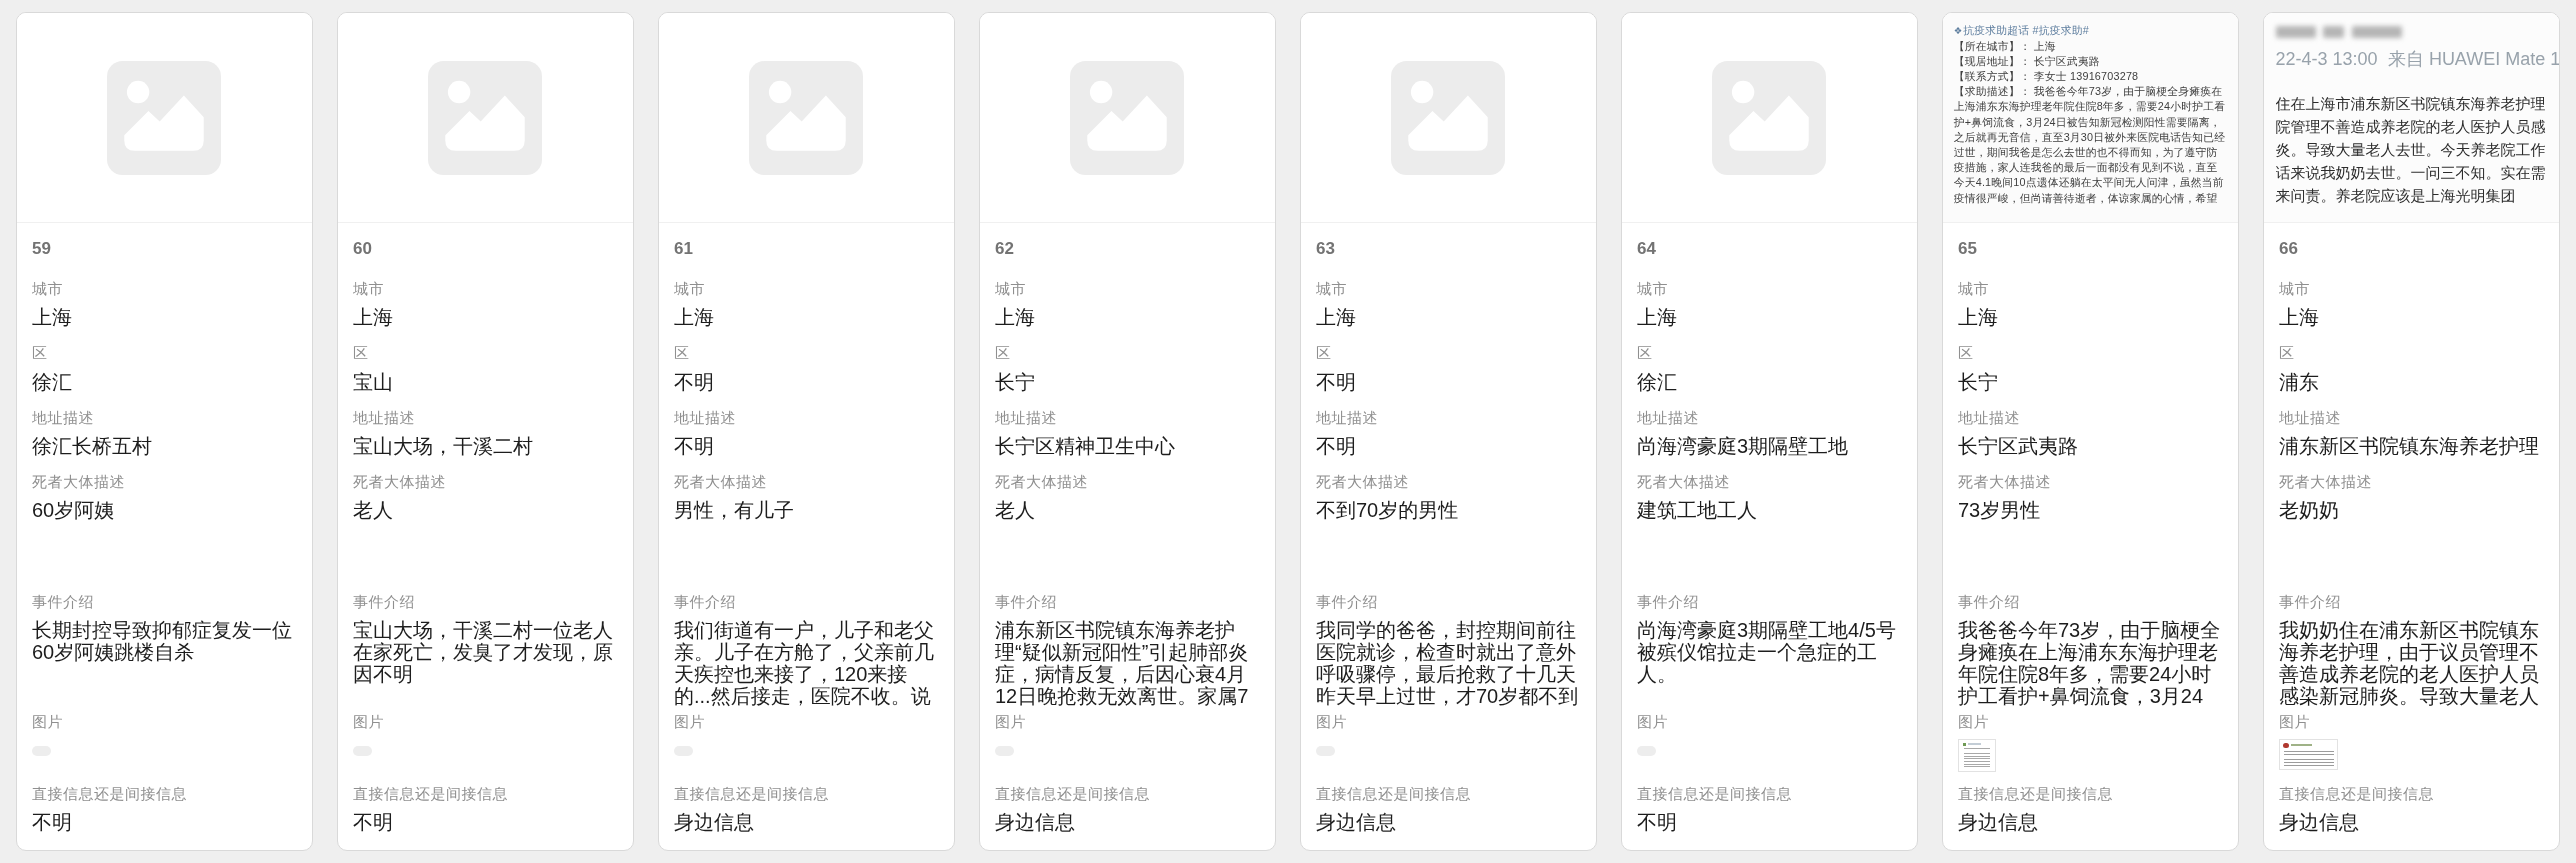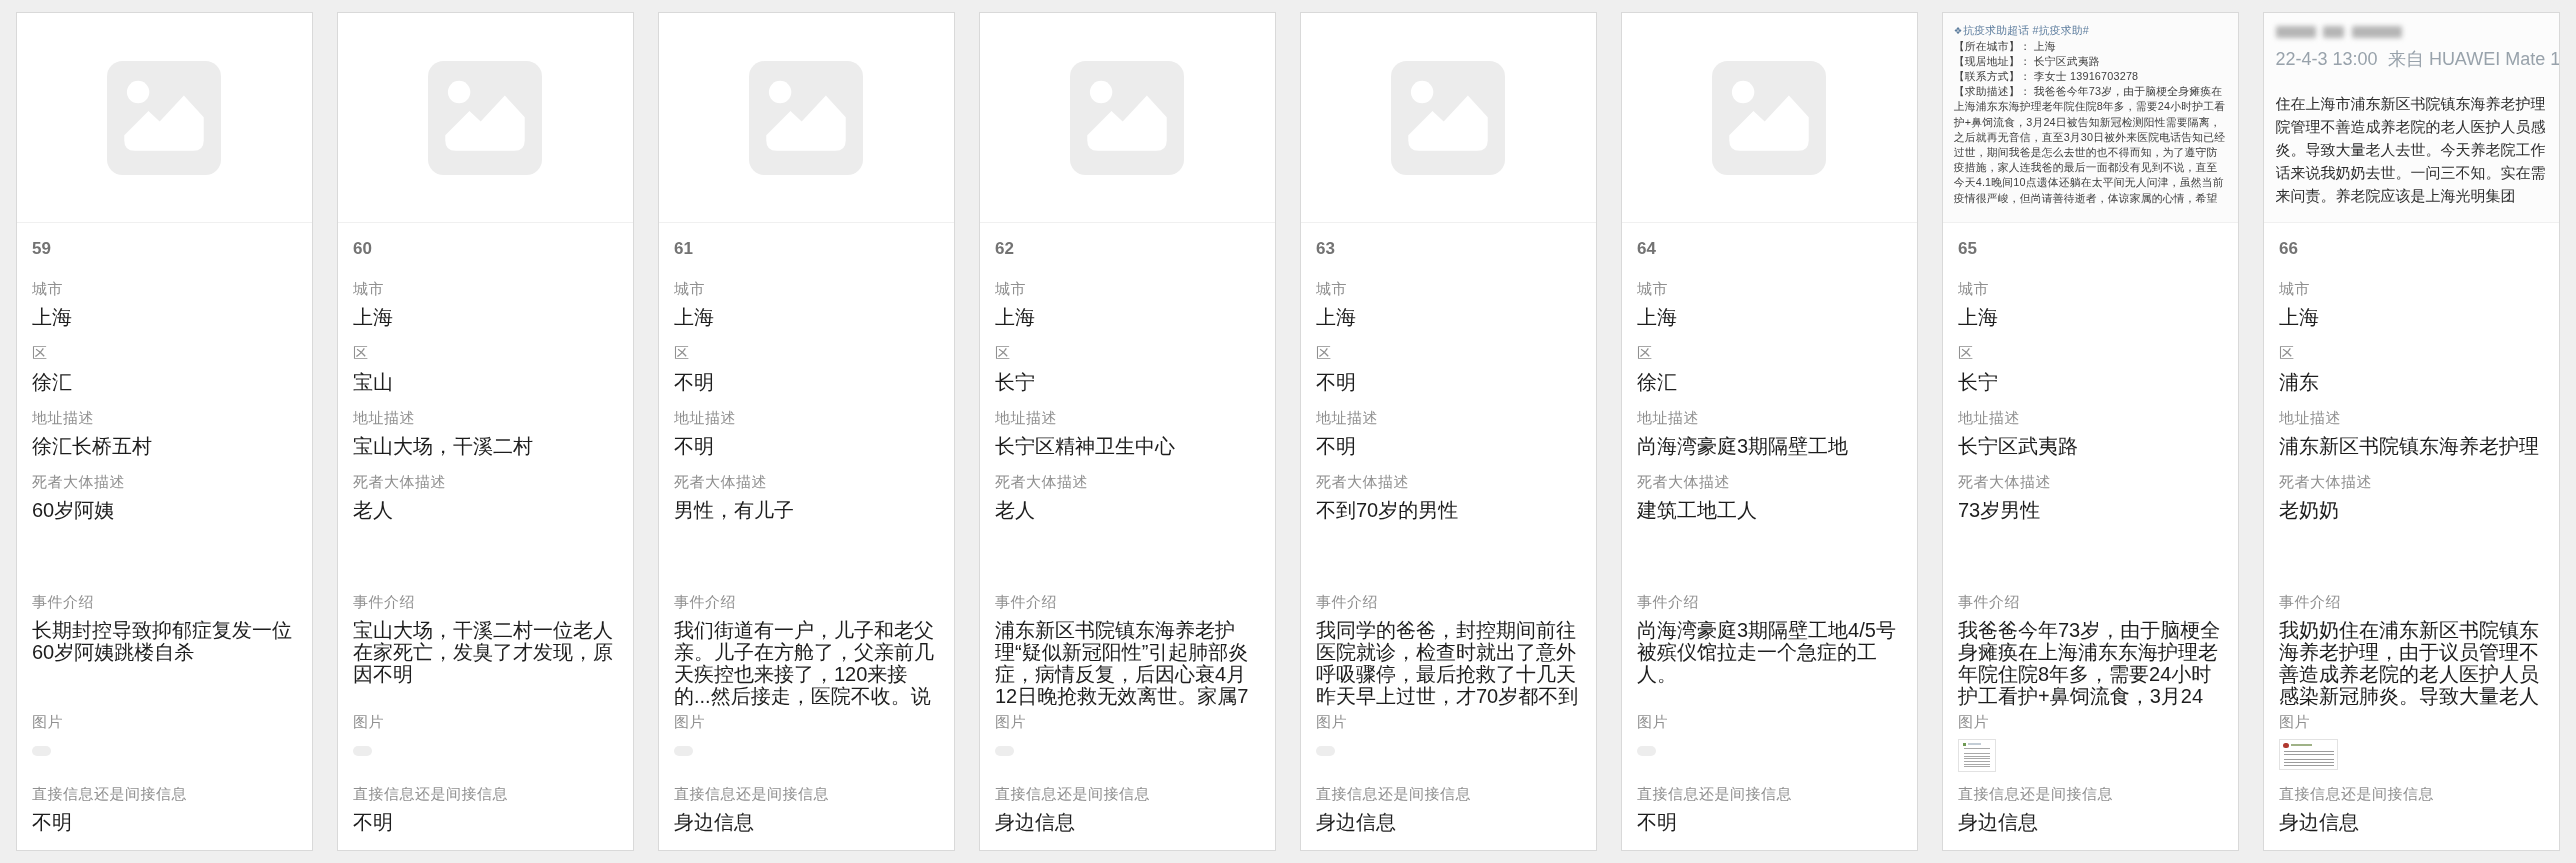--- a/index.html
+++ b/index.html
@@ -5,21 +5,21 @@
   html,body{margin:0;padding:0;}
   body{
     width:2576px;height:863px;overflow:hidden;
     background:#efefef;
     font-family:"Liberation Sans","DejaVu Sans",sans-serif;
     -webkit-font-smoothing:antialiased;
   }
   .board{display:flex;gap:24px;padding:12px 15.5px;box-sizing:border-box;height:100%;}
   .card{
     width:297px;min-width:297px;height:839px;box-sizing:border-box;
-    background:#fff;border:0.9px solid #d9d9d9;border-radius:0;
+    background:#fff;border:0.9px solid #d9d9d9;border-radius:10px;
     overflow:hidden;display:flex;flex-direction:column;
   }
   
   .cover{
     height:209px;min-height:209px;position:relative;overflow:hidden;
     border-bottom:0.9px solid #f0f0f0;background:#fff;
     display:flex;align-items:center;justify-content:center;
   }
   .cover-ph svg{display:block;}
   .cover-wb-help{

